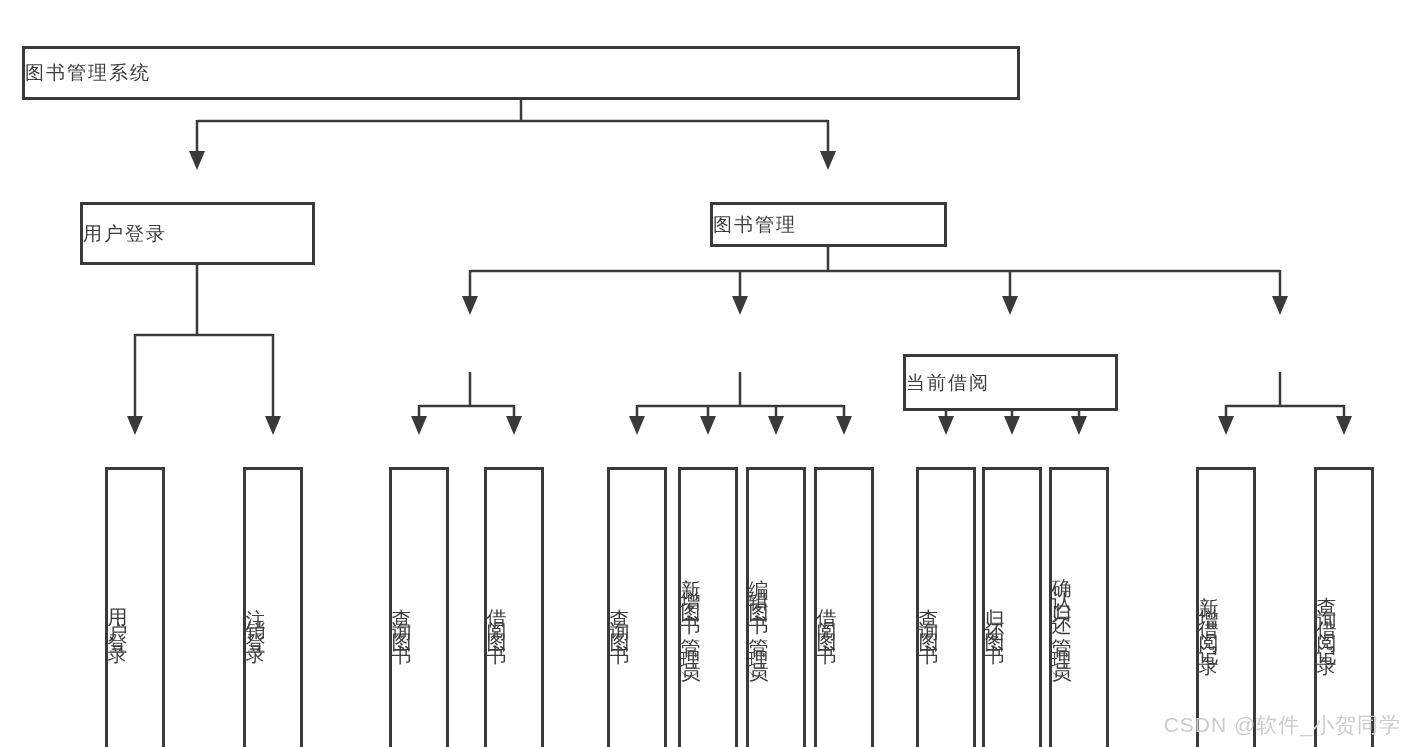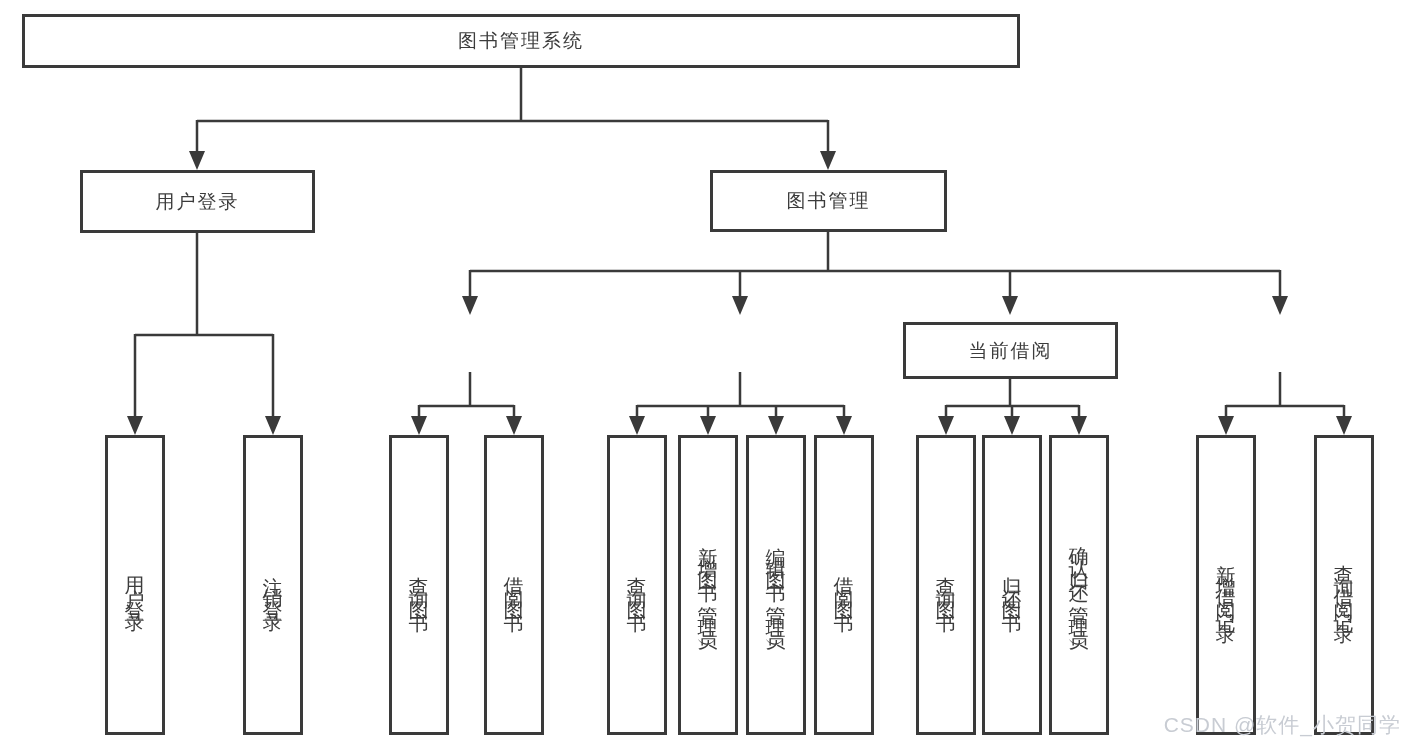--- a/index.html
+++ b/index.html
@@ -22,22 +22,22 @@
     top: 0;
     pointer-events: none;
   }
   .node {
     position: absolute;
     box-sizing: border-box;
     background: #ffffff;
     border: 3px solid #3a3a3a;
     display: flex;
     align-items: center;
-    justify-content: center;
     z-index: 2;
+    margin-top: 32px;
   }
   .hbox .lbl {
     font-size: 19px;
     letter-spacing: 2px;
     white-space: nowrap;
   }
   .vbox .lbl {
     writing-mode: vertical-rl;
     text-orientation: mixed;
     font-size: 20px;
@@ -93,21 +93,21 @@
       M1336 416 H1352 L1344 435 Z"></path>
   </svg>
 
   <div class="node hbox" style="left:22px;top:14px;width:998px;height:54px">
     <span class="lbl">图书管理系统</span>
   </div>
 
   <div class="node hbox" style="left:80px;top:170px;width:235px;height:63px">
     <span class="lbl">用户登录</span>
   </div>
-  <div class="node hbox" style="left:710px;top:170px;width:237px;height:62px">
+  <div class="node hbox" style="left:710px;top:170px;width:237px;height:45px">
     <span class="lbl">图书管理</span>
   </div>
 
   <div class="node hbox" style="left:903px;top:322px;width:215px;height:57px">
     <span class="lbl">当前借阅</span>
   </div>
 
   <div class="node vbox" style="left:105px;top:435px;width:60px;height:300px">
     <span class="lbl">用户登录</span>
   </div>

